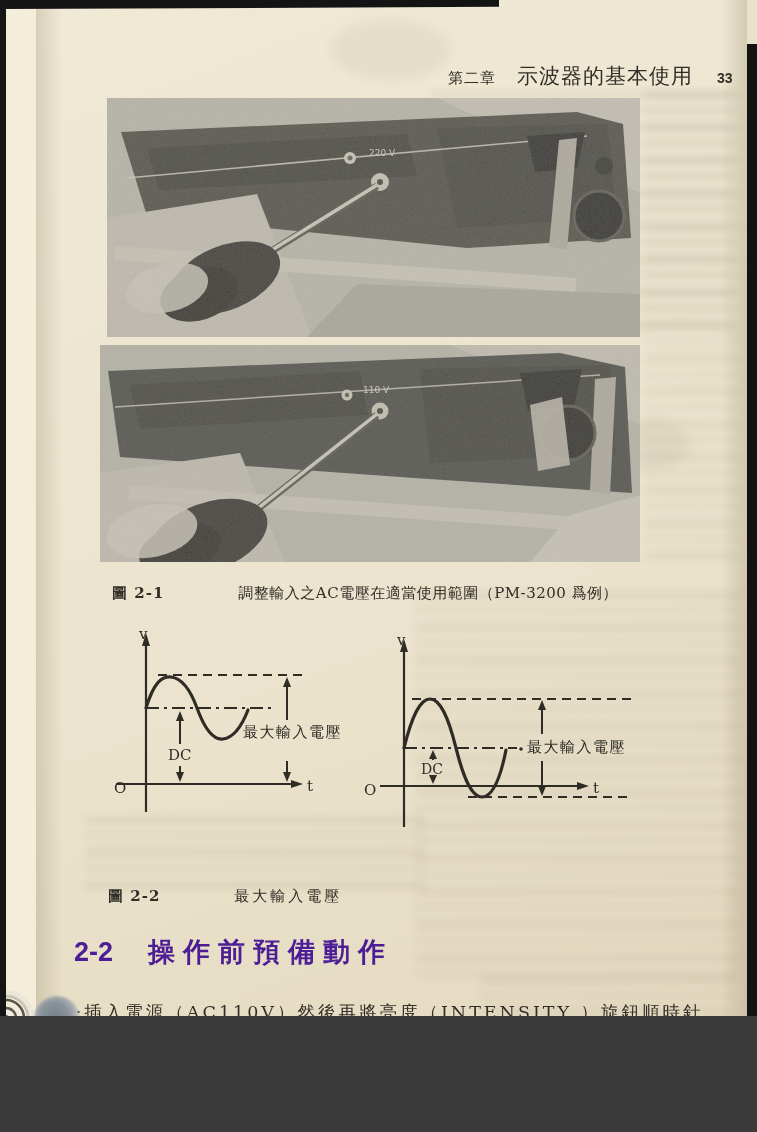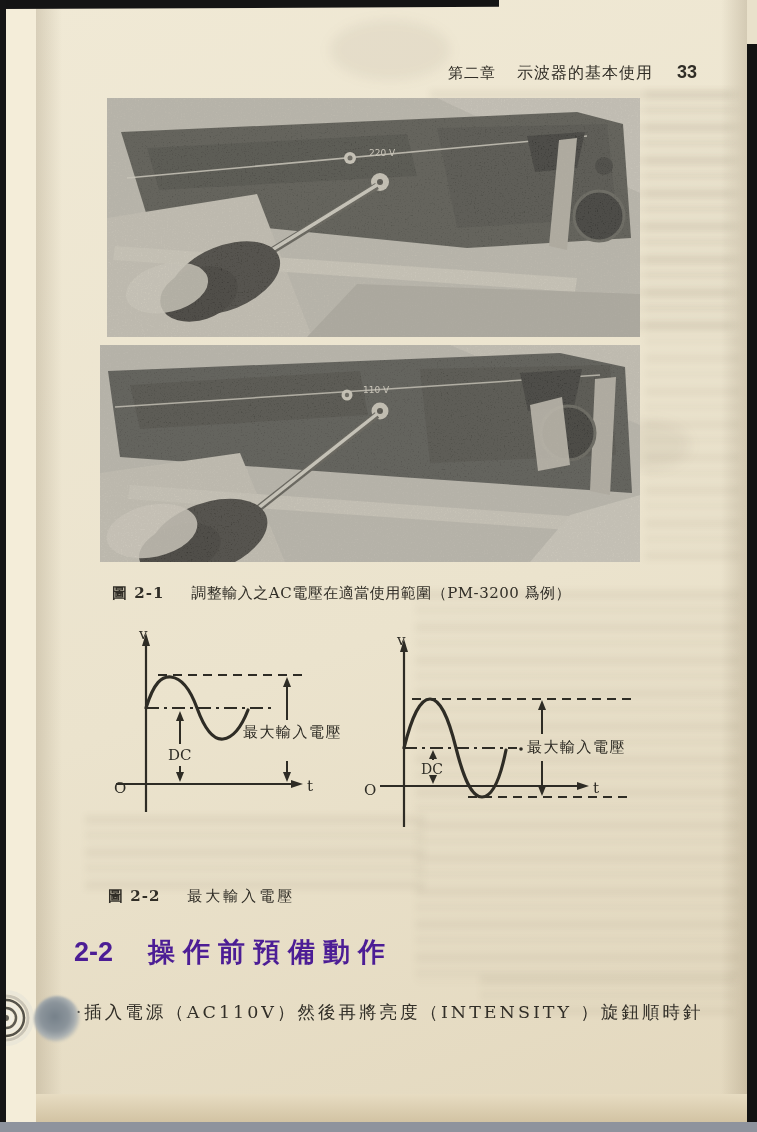--- a/index.html
+++ b/index.html
@@ -1,16 +1,16 @@
 <!DOCTYPE html>
 <html><head>
 <meta charset="utf-8">
 <style>
   html,body{margin:0;padding:0;background:#3a3a3a;}
-  .stage{position:relative;width:757px;height:1132px;overflow:hidden;
+  .stage{position:relative;width:757px;height:1016px;overflow:hidden;
          background:#e9e1cb;font-family:"DejaVu Serif","Liberation Serif",serif;}
   .abs{position:absolute;}
   
   .edge-top{left:0;top:0;width:499px;height:9px;background:#141414;
             transform:rotate(-0.25deg);transform-origin:left top;}
   .edge-left{left:0;top:0;width:6px;height:1132px;background:#151515;}
   .edge-right{left:747px;top:44px;width:10px;height:1078px;background:#121212;}
   .strip-bottom{left:0;top:1122px;width:757px;height:10px;background:#8e939d;}
   .pages-under{left:4px;top:4px;width:34px;height:1118px;background:#f4edd9;}
   .page{left:36px;top:0;width:711px;height:1122px;
@@ -28,24 +28,24 @@
   .bleed{filter:blur(3px);opacity:.5;
          background:repeating-linear-gradient(180deg,
            rgba(92,80,58,0.13) 0px, rgba(92,80,58,0.13) 9px,
            rgba(92,80,58,0.02) 9px,  rgba(92,80,58,0.02) 16px,
            rgba(92,80,58,0.09) 16px, rgba(92,80,58,0.09) 24px,
            rgba(92,80,58,0.02) 24px, rgba(92,80,58,0.02) 33px);}
   
   .ink{color:#312e27;}
   .header-row{left:448px;top:62px;display:flex;align-items:baseline;white-space:nowrap;}
   .header-row .chapter{font-size:15px;letter-spacing:1px;}
-  .header-row .title{font-size:16px;letter-spacing:1px;margin-left:21px;}
-  .header-row .pageno{font-size:18px;font-weight:bold;margin-left:24px;
+  .header-row .title{font-size:21px;letter-spacing:1px;margin-left:21px;}
+  .header-row .pageno{font-size:14px;font-weight:bold;margin-left:24px;
                       font-family:"Liberation Sans",sans-serif;}
-  .caption{display:flex;align-items:baseline;white-space:nowrap;font-size:15px;}
+  .caption{display:flex;align-items:baseline;white-space:nowrap;font-size:15px;gap:47px;}
   .caption .flabel{font-weight:bold;letter-spacing:1px;}
   .caption .ftext{margin-left:27px;letter-spacing:0.5px;}
   .cap1{left:112px;top:584px;}
   .cap2{left:108px;top:887px;}
   .cap2 .ftext{letter-spacing:3px;}
   .heading{left:74px;top:934px;display:flex;align-items:baseline;white-space:nowrap;
            font-family:"Liberation Sans",sans-serif;font-weight:bold;color:#4c1d95;}
   .heading .hnum{font-size:27px;}
   .heading .htitle{font-size:27px;margin-left:35px;letter-spacing:8px;}
   .bodyline{left:42px;top:1000px;width:700px;font-size:17.5px;letter-spacing:3px;

